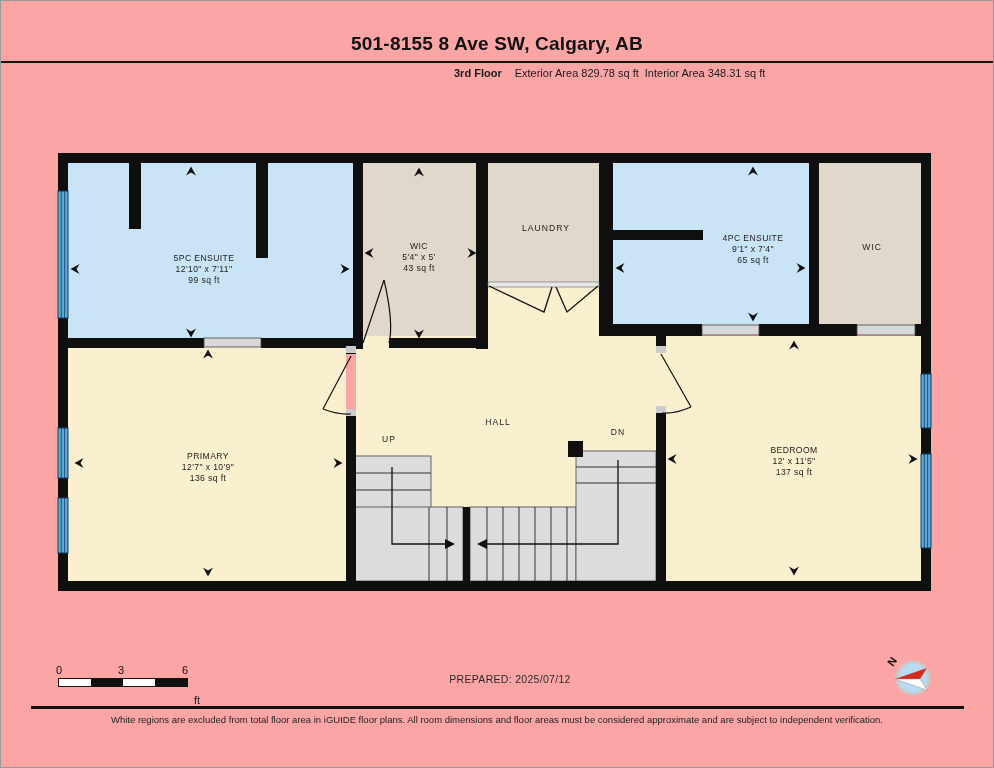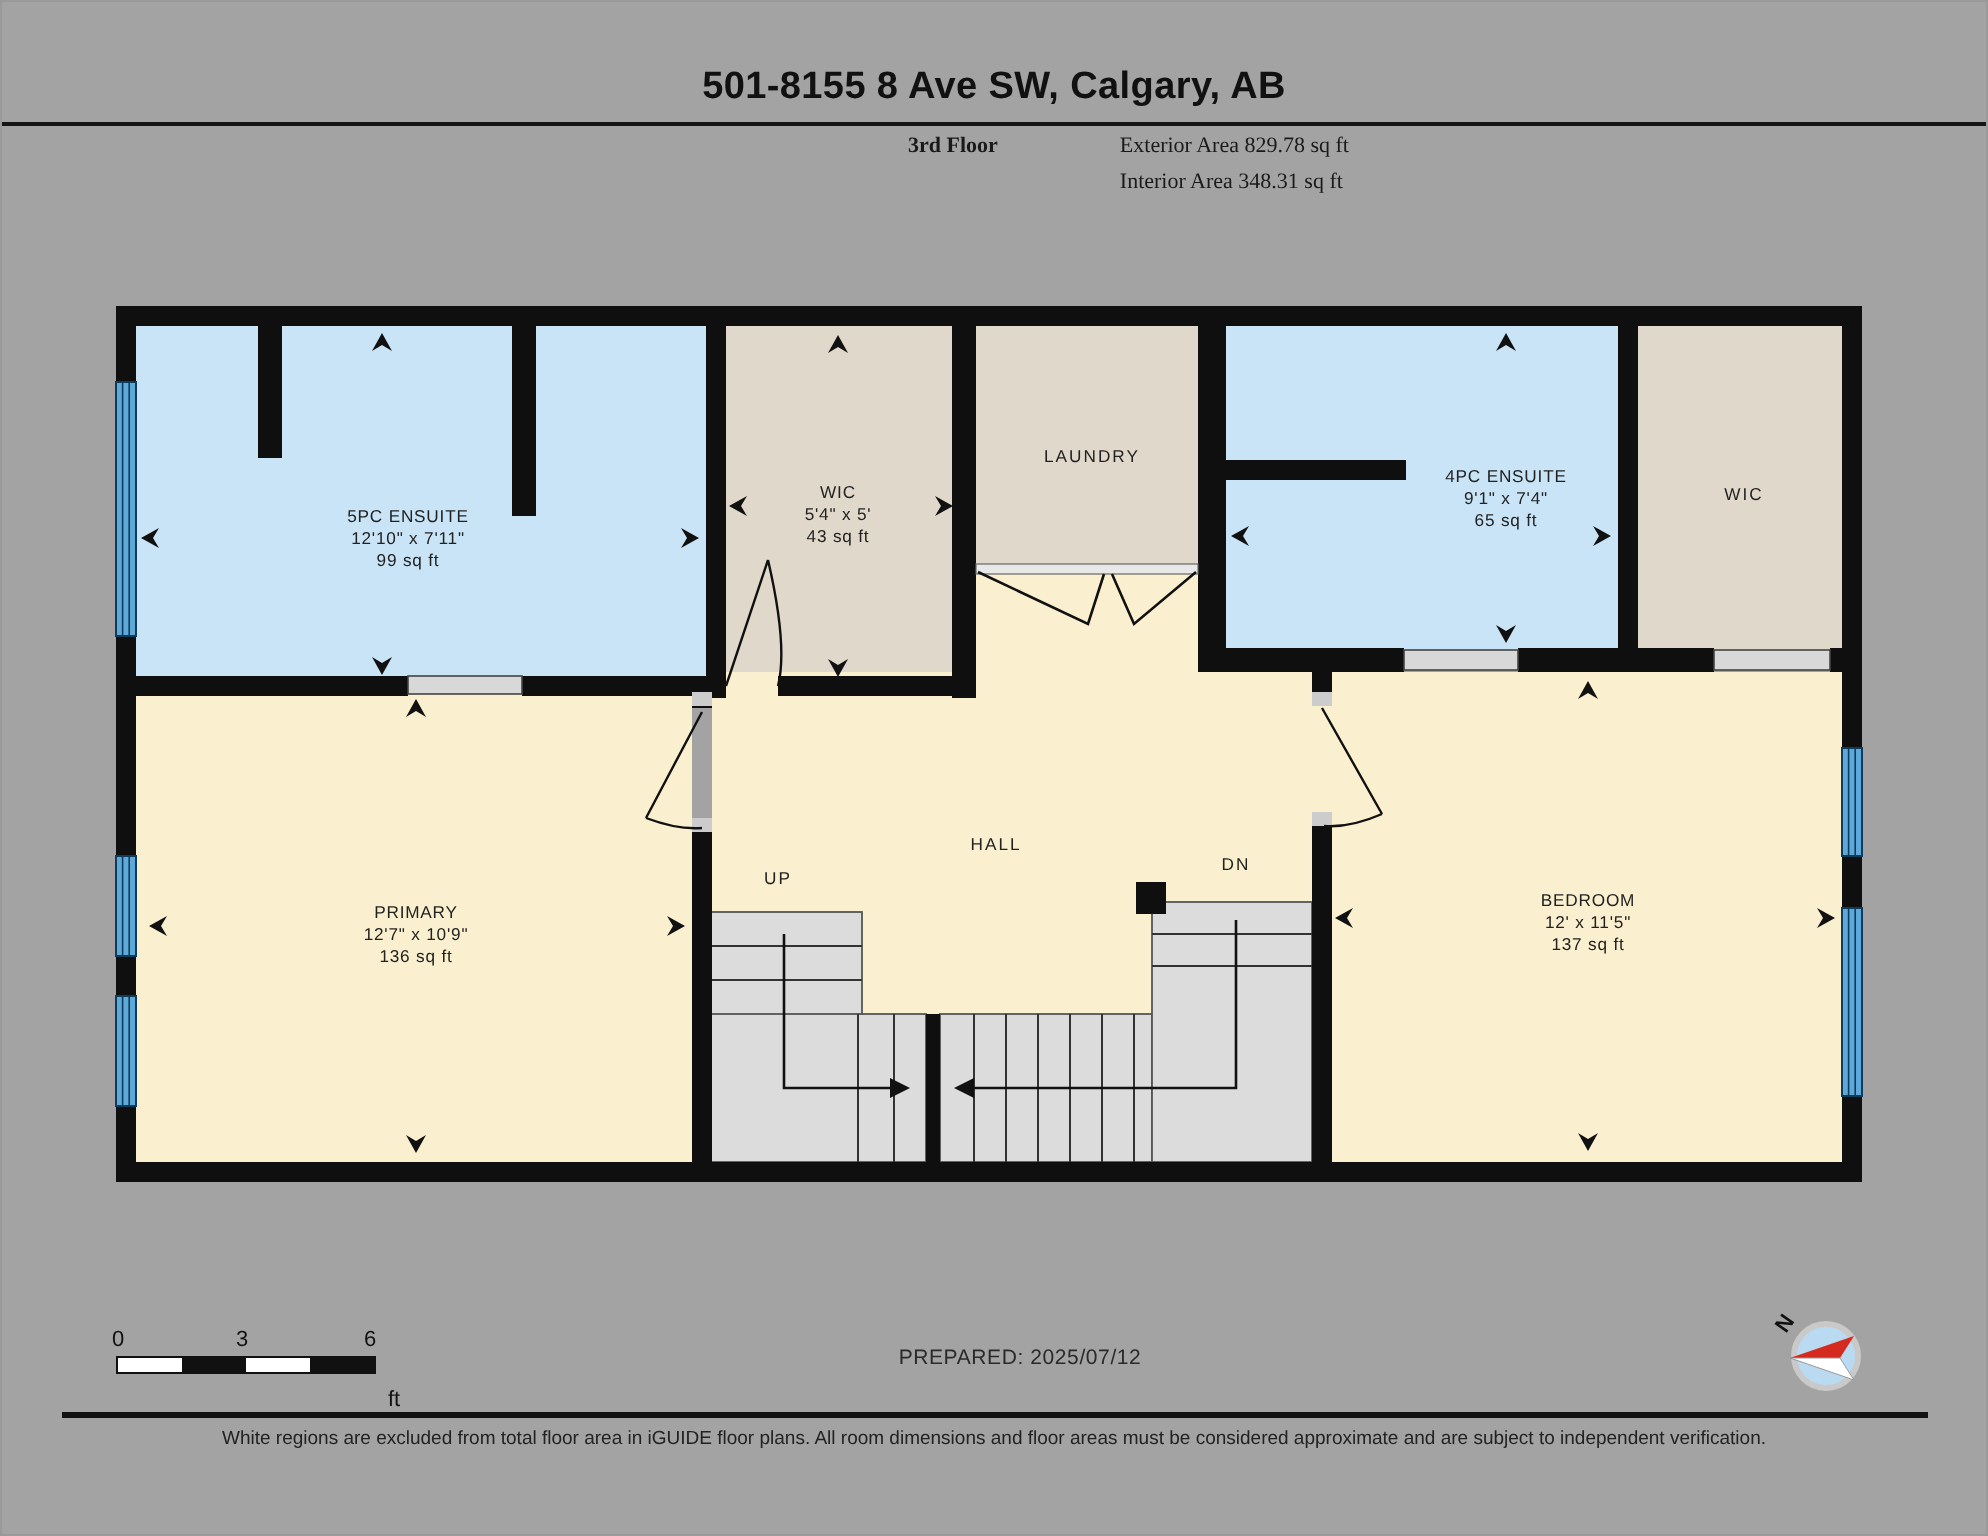--- a/index.html
+++ b/index.html
@@ -1,23 +1,23 @@
 <!DOCTYPE html>
 <html><head>
 <meta charset="utf-8">
 <style>
   html,body{margin:0;padding:0;background:#fff;}
-  .page{position:relative;width:994px;height:768px;background:#a3a3a3;border:1px solid #9a9a9a;
+  .page{position:relative;width:994px;height:768px;background:#fca5a5;border:1px solid #9a9a9a;
         box-sizing:border-box;font-family:"Liberation Sans",sans-serif;overflow:hidden;}
   .title{position:absolute;top:32px;left:0;width:100%;text-align:center;
          font-size:19px;font-weight:bold;color:#111;letter-spacing:.2px;}
   .title-rule{position:absolute;top:60px;left:0;width:100%;height:2px;background:#151515;}
-  .floor-info{position:absolute;top:66px;left:453px;display:flex;gap:13px;font-size:11px;color:#1a1a1a;font-family:Liberation Serif, serif;}
+  .floor-info{position:absolute;top:66px;left:453px;display:flex;gap:13px;font-size:11px;color:#1a1a1a;}
   .floor-label{font-weight:bold;white-space:nowrap;}
-  .areas{display:flex;flex-direction:column;gap:6px;margin-left:48px;}
+  .areas{display:flex;flex-direction:row;gap:6px;}
   .plan-svg{position:absolute;top:0;left:0;}
   .room-text{font-size:8.6px;fill:#222;letter-spacing:.4px;}
   .small-cap{font-size:8.6px;fill:#222;letter-spacing:1px;}
   
   .scale{position:absolute;left:57px;top:663px;width:220px;height:34px;}
   .scale-labels{position:absolute;top:0;left:0;width:130px;height:12px;font-size:11px;color:#111;}
   .scale-labels span{position:absolute;top:0;}
   .tick0{left:-2px;} .tick3{left:60px;} .tick6{left:124px;}
   .scale-bar{position:absolute;top:14px;left:0;width:128px;height:7px;border:1px solid #111;display:flex;}
   .scale-bar .seg{flex:1;}

